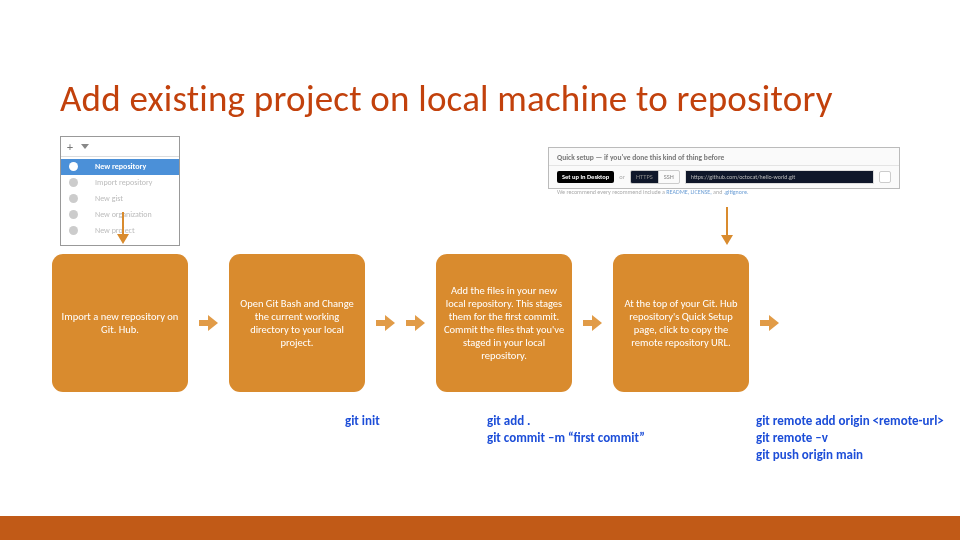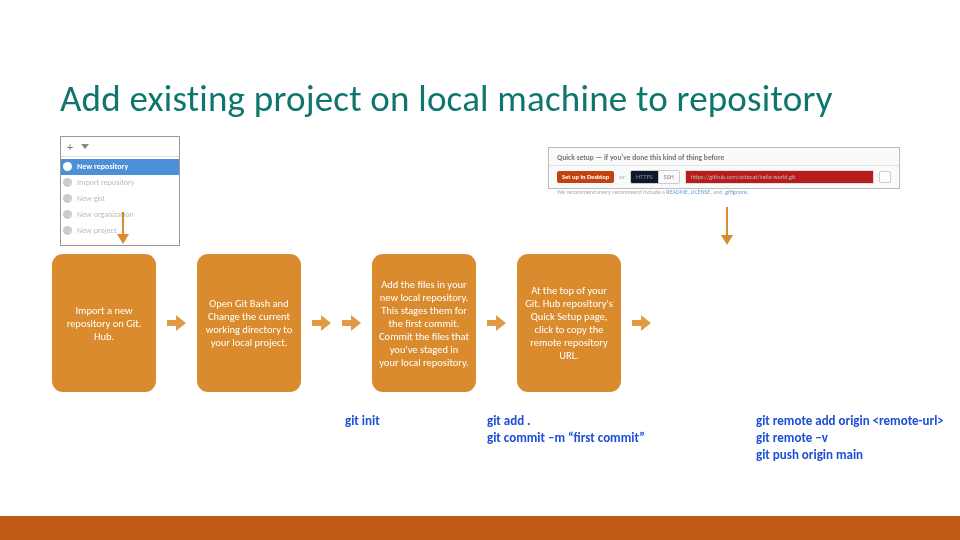--- a/index.html
+++ b/index.html
@@ -1,46 +1,46 @@
 <!DOCTYPE html>
 <html><head>
 <meta charset="utf-8">
 <style>
   *{box-sizing:border-box;margin:0;padding:0;}
   body{width:960px;height:540px;background:#fff;font-family:"Segoe UI",Calibri,Arial,sans-serif;position:relative;overflow:hidden;}
-  .title{position:absolute;left:60px;top:76px;font-size:37px;font-weight:400;color:#0f766e;letter-spacing:0.2px;}
+  .title{position:absolute;left:60px;top:76px;font-size:37px;font-weight:400;color:#c2410c;letter-spacing:0.2px;}
   .menu-shot{position:absolute;left:60px;top:136px;width:120px;height:110px;border:1px solid #999;background:#fff;}
   .menu-top{height:20px;border-bottom:1px solid #ddd;display:flex;align-items:center;padding:0 6px;gap:7px;}
   .plus{width:10px;height:10px;font-size:12px;line-height:10px;color:#777;}
   .caret{width:0;height:0;border-left:4px solid transparent;border-right:4px solid transparent;border-top:5px solid #888;margin-left:-3px;}
   .menu-list{font-size:8px;color:#bbb;padding-top:2px;}
-  .menu-list .mi{padding:2px 6px 4px 2px;display:flex;align-items:center;gap:5px;}
+  .menu-list .mi{padding:2px 6px 4px 8px;display:flex;align-items:center;gap:17px;}
   .menu-list .mi.sel{background:#4b90d8;color:#fff;font-weight:600;}
   .octo{width:9px;height:9px;background:#ccc;border-radius:50%;flex:0 0 9px;}
   .mi.sel .octo{background:#fff;}
   .quick-shot{position:absolute;left:548px;top:147px;width:352px;height:42px;border:1px solid #bbb;background:#fafafa;font-size:7px;color:#888;}
   .qs-row1{padding:5px 8px 3px;border-bottom:1px solid #e4e4e4;font-weight:600;color:#777;font-size:7.5px;}
   .qs-row2{padding:4px 8px;display:flex;align-items:center;gap:5px;}
-  .qs-btn{background:#c2410c;color:#fff;padding:2px 5px;border-radius:2px;font-size:6.5px;font-weight:600;}
+  .qs-btn{background:#000000;color:#fff;padding:2px 5px;border-radius:2px;font-size:6.5px;font-weight:600;}
   .qs-or{font-size:6.5px;color:#aaa;}
   .qs-proto{border:1px solid #ccc;border-radius:2px;display:flex;overflow:hidden;font-size:6.5px;}
   .qs-proto span{padding:2px 5px;}
   .qs-proto .active{background:#0f172a;border-right:1px solid #ccc;}
-  .qs-url{flex:1;border:1px solid #ddd;background:#b91c1c;padding:2px 5px;font-size:6px;color:#bbb;overflow:hidden;}
+  .qs-url{flex:1;border:1px solid #ddd;background:#0f172a;padding:2px 5px;font-size:6px;color:#bbb;overflow:hidden;}
   .qs-copy{width:12px;height:12px;border:1px solid #ccc;background:#fff;border-radius:2px;}
   .qs-row3{padding:0 8px 3px;font-size:6px;color:#aaa;}
   .qs-row3 .colored{color:#6fa0d6;}
   .arrow-down{position:absolute;width:13px;height:38px;}
   .arrow-down .stem{width:2px;height:28px;background:var(--c);margin:0 auto;}
   .arrow-down .head{width:0;height:0;border-left:6px solid transparent;border-right:6px solid transparent;border-top:10px solid var(--c);margin:0 auto;}
   .ad1{left:116px;top:212px;--c:#d98b2e;height:32px;}
   .ad1 .stem{height:22px;}
   .ad2{left:720px;top:207px;--c:#d98b2e;}
   .flow{position:absolute;left:52px;top:254px;display:flex;align-items:center;gap:11px;}
-  .step{width:104px;height:138px;background:#d98b2e;border-radius:11px;color:#fff;font-size:10.5px;line-height:13px;text-align:center;display:flex;align-items:center;justify-content:center;padding:7px;}
+  .step{width:136px;height:138px;background:#d98b2e;border-radius:11px;color:#fff;font-size:10.5px;line-height:13px;text-align:center;display:flex;align-items:center;justify-content:center;padding:7px;}
   .farrow{width:19px;height:16px;position:relative;flex:0 0 19px;}
   .farrow .s{position:absolute;left:0;top:5px;width:10px;height:6px;background:#e19b47;}
   .farrow .h{position:absolute;left:9px;top:0;width:0;height:0;border-top:8px solid transparent;border-bottom:8px solid transparent;border-left:10px solid #e19b47;}
   .cmds{position:absolute;top:412px;font-size:13px;font-weight:700;color:#1d4ed8;line-height:17px;}
   .cmds.c1{left:345px;}
   .cmds.c2{left:487px;}
   .cmds.c3{left:756px;}
   .footer{position:absolute;left:0;bottom:0;width:960px;height:24px;background:#c15a17;}
 </style>
 </head>

